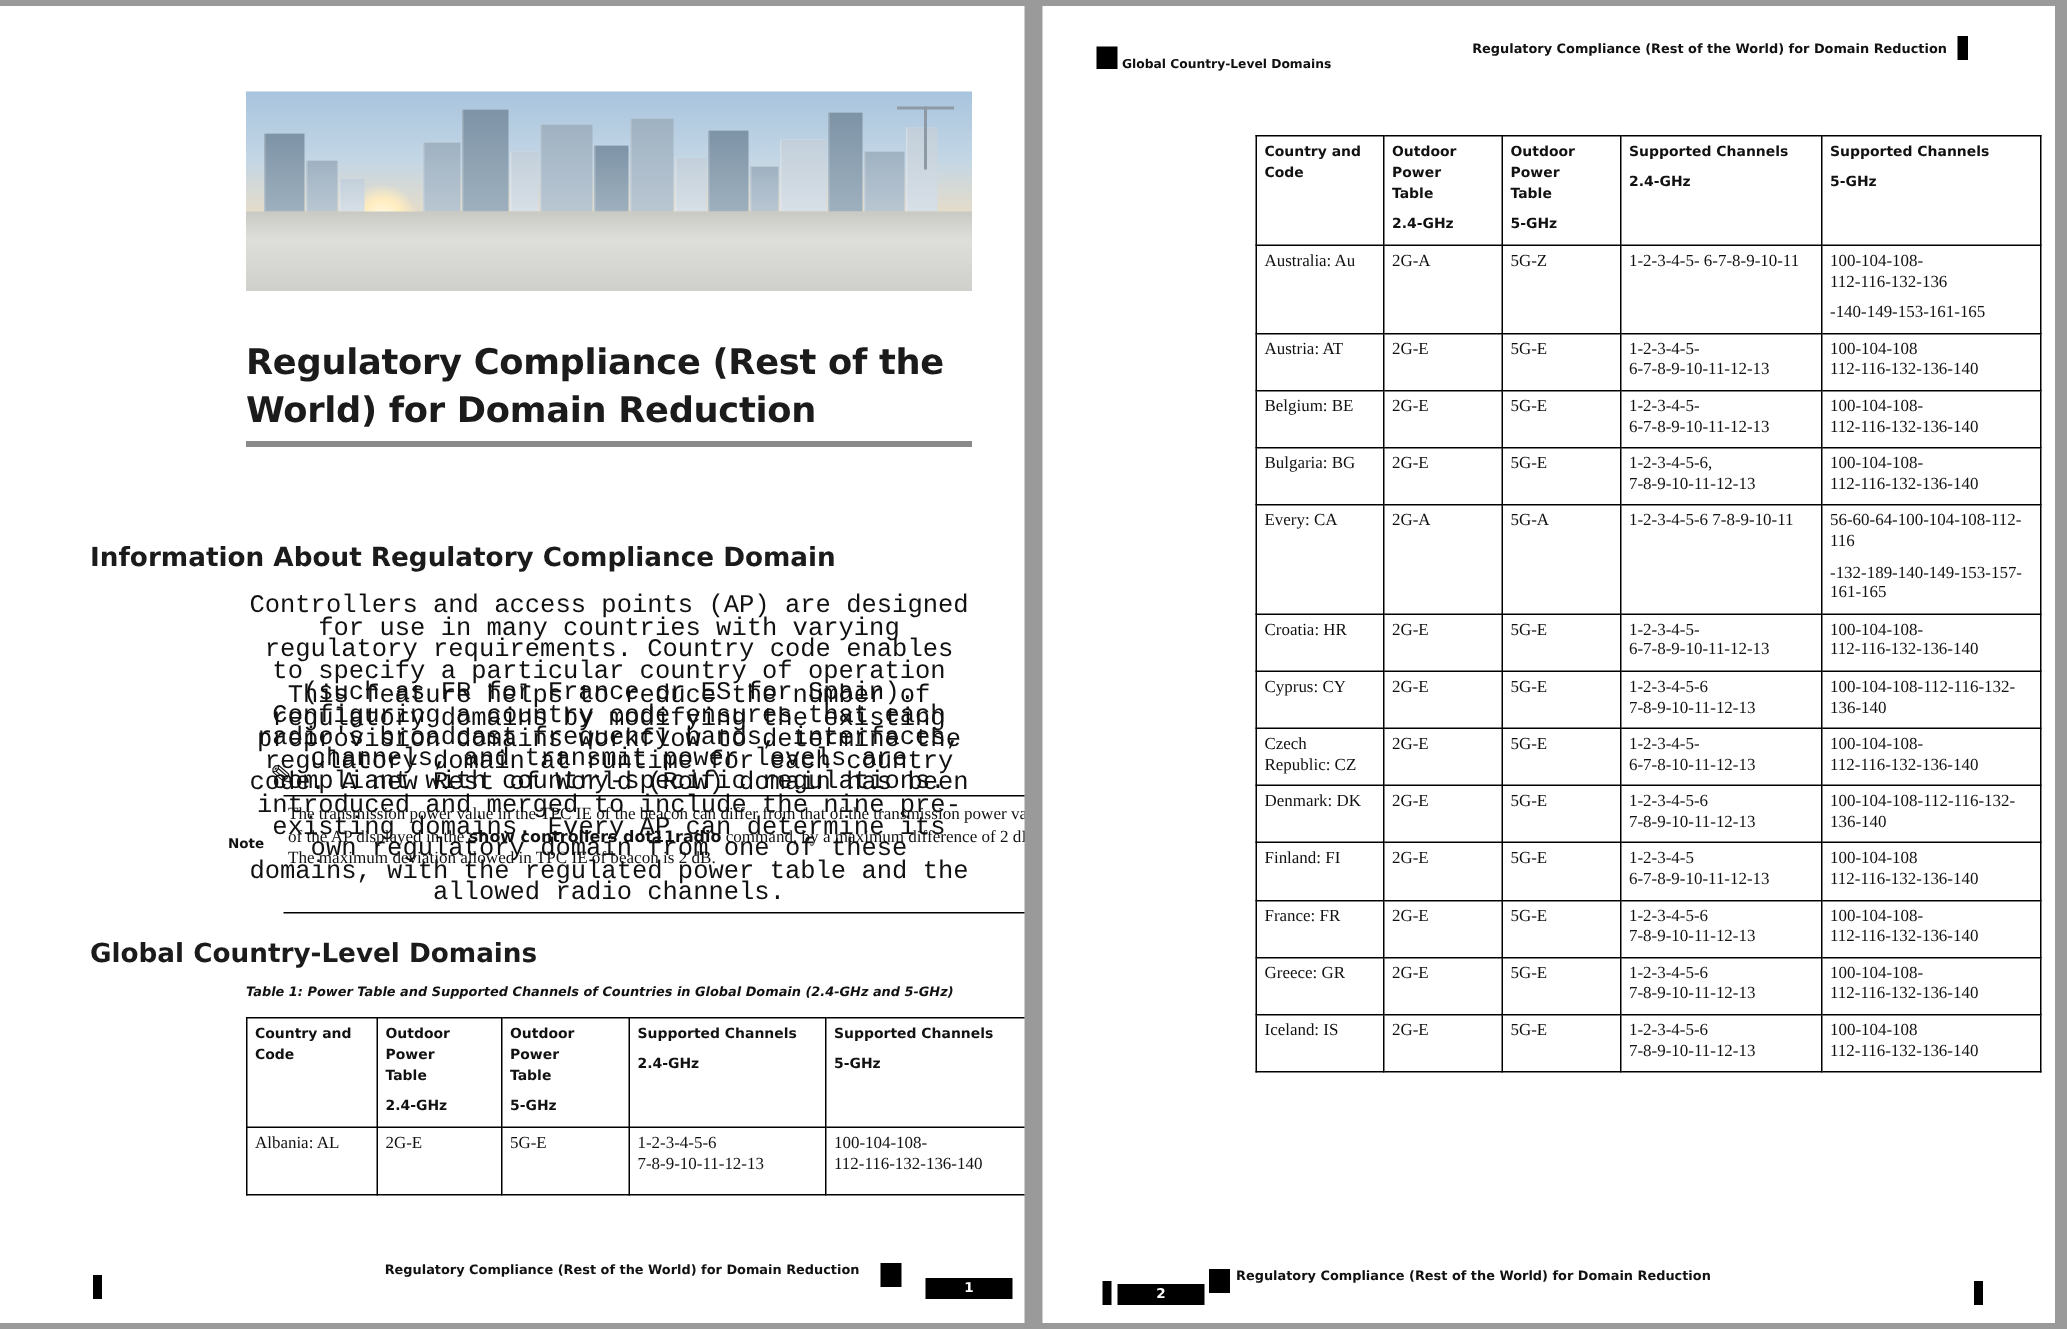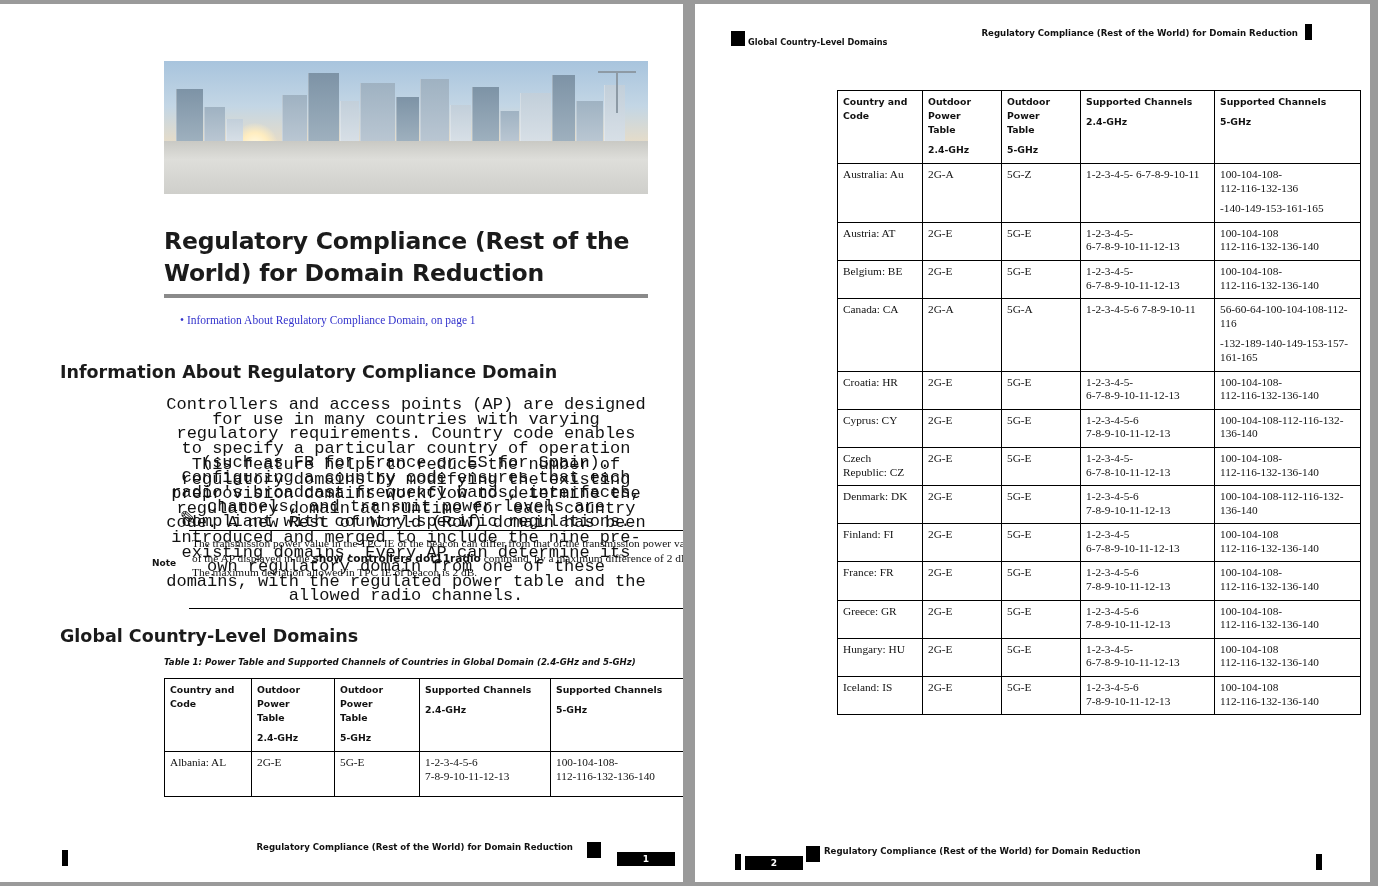--- a/index.html
+++ b/index.html
@@ -335,21 +335,20 @@
       <div class="bld light" style="left:440px; width:20px; height:56px;"></div>
       <div class="crane" style="left:452px; top:10px; width:2px; height:42px;"></div>
       <div class="crane" style="left:434px; top:10px; width:38px; height:2px;"></div>
       <div class="ground"></div>
     </div>
 
     <div class="doc-title">Regulatory Compliance (Rest of the World) for Domain Reduction</div>
     <div class="title-rule"></div>
 
     <div class="toc">
-      <div>Information About Regulatory Compliance Domain, on page 1</div>
     </div>
 
     <div class="h1" id="h1-info">Information About Regulatory Compliance Domain</div>
     <div class="body-para" id="para-1">Controllers and access points (AP) are designed for use in many countries with varying regulatory requirements. Country code enables to specify a particular country of operation (such as FR for France or ES for Spain). Configuring a country code ensures that each radio's broadcast frequency bands, interfaces, channels, and transmit power levels are compliant with country-specific regulations.</div>
     <div class="body-para" id="para-2">This feature helps to reduce the number of regulatory domains by modifying the existing preprovision domains workflow to determine the regulatory domain at runtime for each country code. A new Rest of World (RoW) domain has been introduced and merged to include the nine pre-existing domains. Every AP can determine its own regulatory domain from one of these domains, with the regulated power table and the allowed radio channels.</div>
 
     <div class="note-block">
       <div class="note-rule-top"></div>
       <div class="note-icon">✎</div>
       <div class="note-label">Note</div>
@@ -505,21 +504,40 @@
             <div>1-2-3-4-5-</div>
             <div>6-7-8-9-10-11-12-13</div>
           </td>
           <td class="c4">
             <div>100-104-108-</div>
             <div>112-116-132-136-140</div>
           </td>
         </tr>
         <tr>
           <td class="c0">
-            <div>Canada: CA</div>
+            <div>Bulgaria: BG</div>
+          </td>
+          <td class="c1">
+            <div>2G-E</div>
+          </td>
+          <td class="c2">
+            <div>5G-E</div>
+          </td>
+          <td class="c3">
+            <div>1-2-3-4-5-6,</div>
+            <div>7-8-9-10-11-12-13</div>
+          </td>
+          <td class="c4">
+            <div>100-104-108-</div>
+            <div>112-116-132-136-140</div>
+          </td>
+        </tr>
+        <tr>
+          <td class="c0">
+            <div>Every: CA</div>
           </td>
           <td class="c1">
             <div>2G-A</div>
           </td>
           <td class="c2">
             <div>5G-A</div>
           </td>
           <td class="c3">
             <div>1-2-3-4-5-6 7-8-9-10-11</div>
           </td>
@@ -651,39 +669,20 @@
           </td>
           <td class="c2">
             <div>5G-E</div>
           </td>
           <td class="c3">
             <div>1-2-3-4-5-6</div>
             <div>7-8-9-10-11-12-13</div>
           </td>
           <td class="c4">
             <div>100-104-108-</div>
-            <div>112-116-132-136-140</div>
-          </td>
-        </tr>
-        <tr>
-          <td class="c0">
-            <div>Hungary: HU</div>
-          </td>
-          <td class="c1">
-            <div>2G-E</div>
-          </td>
-          <td class="c2">
-            <div>5G-E</div>
-          </td>
-          <td class="c3">
-            <div>1-2-3-4-5-</div>
-            <div>6-7-8-9-10-11-12-13</div>
-          </td>
-          <td class="c4">
-            <div>100-104-108</div>
             <div>112-116-132-136-140</div>
           </td>
         </tr>
         <tr>
           <td class="c0">
             <div>Iceland: IS</div>
           </td>
           <td class="c1">
             <div>2G-E</div>
           </td>

